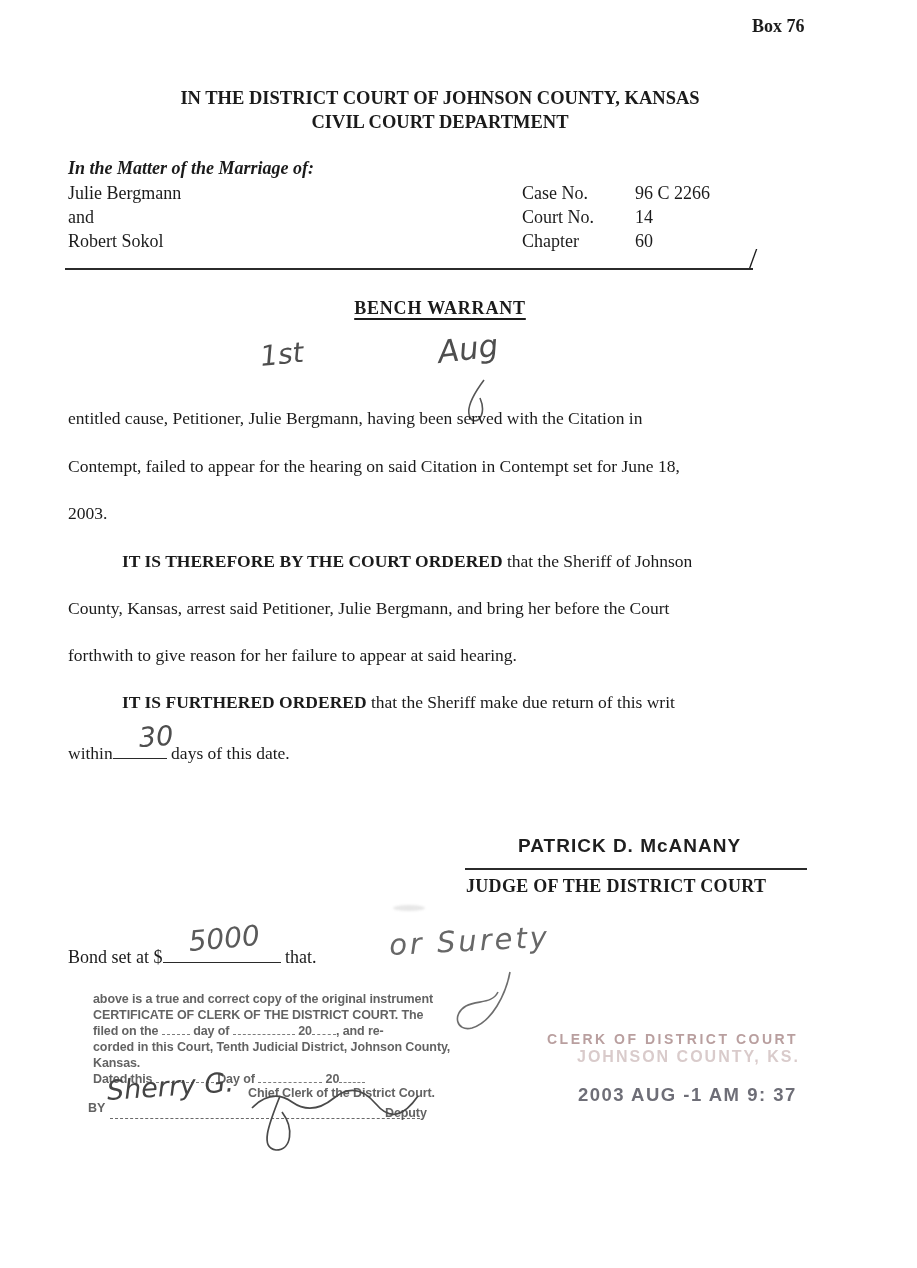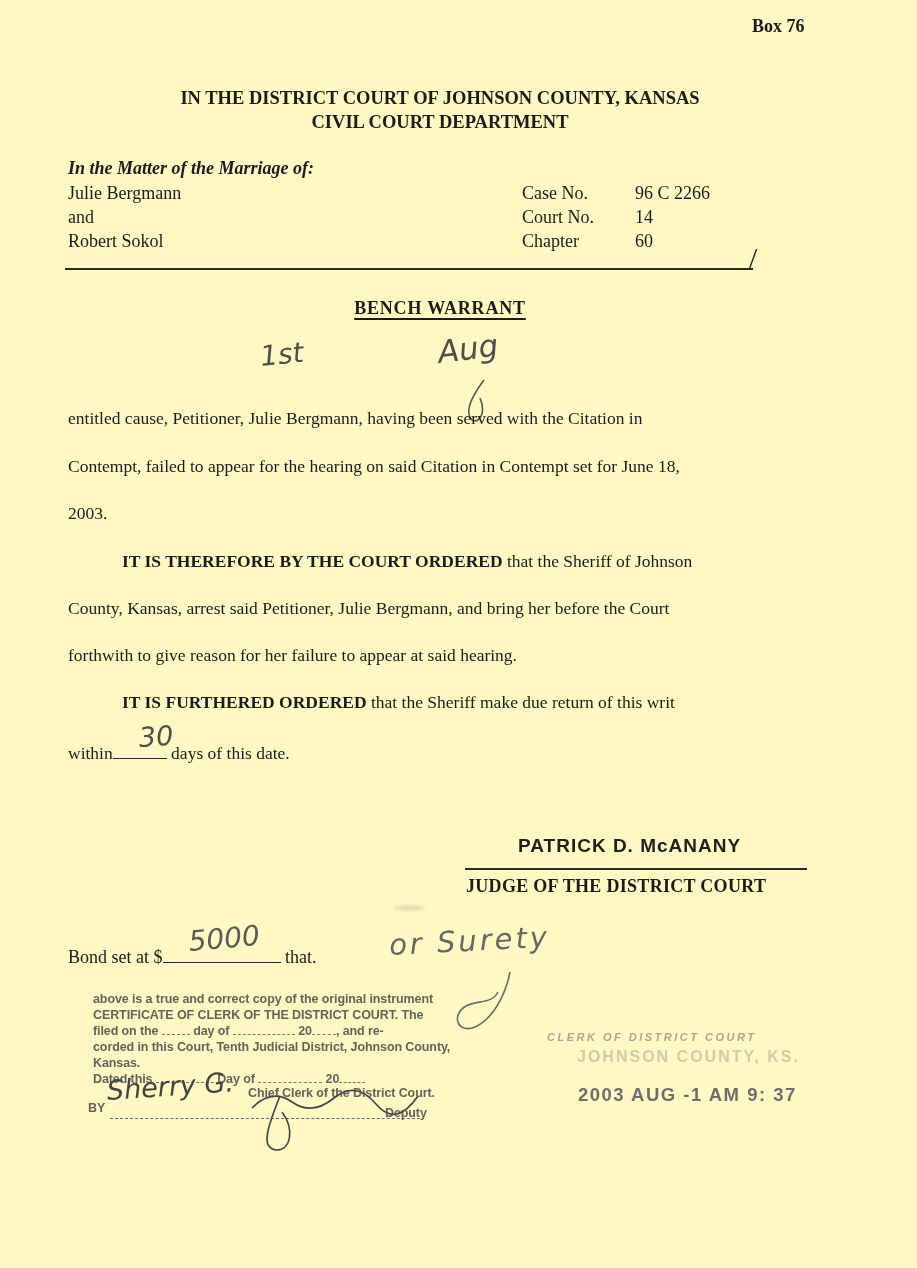--- a/index.html
+++ b/index.html
@@ -1,18 +1,18 @@
 <!DOCTYPE html>
 <html><head>
 <meta charset="utf-8">
 <style>
   html,body { margin:0; padding:0; background:#e8e8e8; }
   .page {
     position:relative; width:917px; height:1268px; margin:0 auto;
-    background:#fef9c3; color:#1b1b1b; overflow:hidden;
+    background:#ffffff; color:#1b1b1b; overflow:hidden;
     font-family:"Liberation Serif", serif; font-size:17.5px;
   }
   .t { position:absolute; white-space:nowrap; }
   .b { font-weight:bold; }
   .i { font-style:italic; }
   .ctr { text-align:center; }
   .blank { display:inline-block; border-bottom:1.6px solid #2a2a2a; height:1em; vertical-align:baseline; }
   .rule { position:absolute; background:#2b2b2b; }
   .hw { position:absolute; font-family:"DejaVu Sans", sans-serif; font-style:italic;
         color:#4e4e4e; white-space:nowrap; transform-origin:left bottom; }
@@ -114,17 +114,17 @@
   <div class="t cert" style="left:248px; top:1086px;">Chief Clerk of the District Court.</div>
   <div class="t cert" style="left:88px; top:1101px;">BY</div>
   <div class="t" style="left:110px; top:1102px;"><span class="sblank" style="width:310px;"></span></div>
   <div class="t cert" style="left:385px; top:1106px;">Deputy</div>
   <div class="hw" style="left:108px; top:1075px; font-size:27px; transform:rotate(-4deg); color:#444444;">Sherry G.</div>
   <svg class="flourish" style="left:250px; top:1086px;" width="180" height="70" viewBox="0 0 180 70">
     <path d="M2,22 Q22,2 42,16 T84,12 T126,18 T168,10" fill="none" stroke="#4a4a4a" stroke-width="1.7"></path>
     <path d="M30,10 C18,40 10,62 26,64 C42,64 44,42 32,26" fill="none" stroke="#4a4a4a" stroke-width="1.7"></path>
   </svg>
 
-  <div class="t filing" style="left:547px; top:1031px; font-size:11px; letter-spacing:2.5px; color:rgba(165,132,132,0.78);font-style:italic;">CLERK OF DISTRICT COURT</div>
+  <div class="t filing" style="left:547px; top:1031px; font-size:14px; letter-spacing:2.5px; color:rgba(165,132,132,0.78);">CLERK OF DISTRICT COURT</div>
   <div class="t filing" style="left:577px; top:1048px; font-size:16px; letter-spacing:2px; color:rgba(165,132,132,0.42);">JOHNSON COUNTY, KS.</div>
   <div class="t filing" style="left:578px; top:1084px; font-size:18.5px; letter-spacing:1.5px; color:rgba(85,85,95,0.85);">2003 AUG -1   AM 9: 37</div>
 
 </div>
 
 </body></html>

